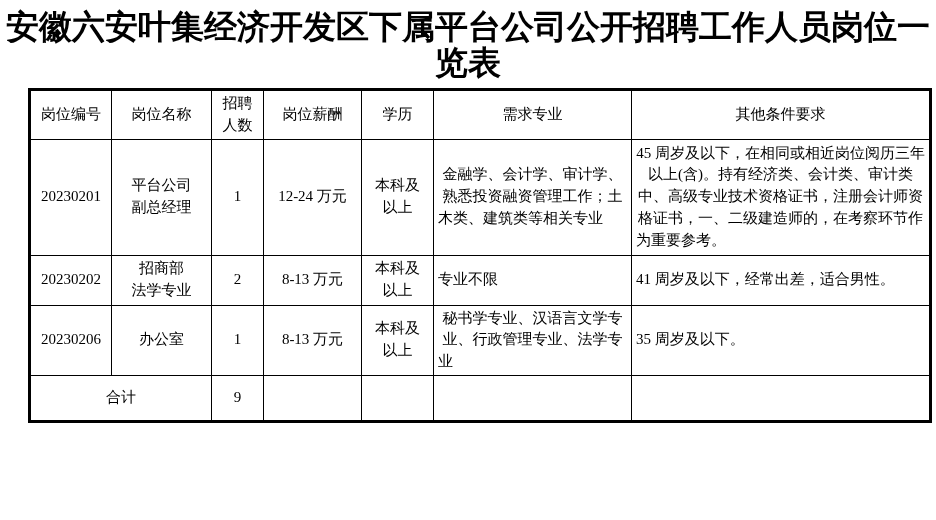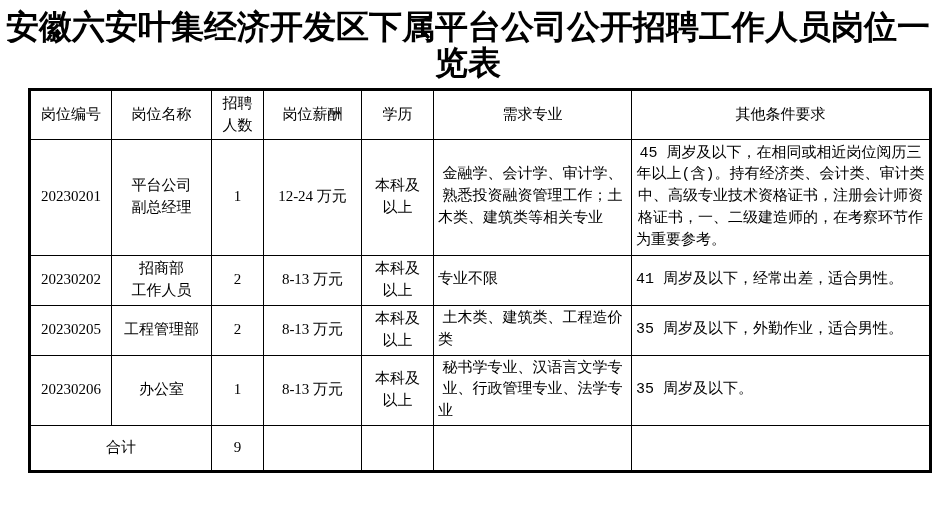--- a/index.html
+++ b/index.html
@@ -59,21 +59,20 @@
 
   tr.header-row     { height: 45px; margin-top: 45px; }
   tr.row-tall       { height: 116px; }
   tr.row-normal     { height: 50px; }
   tr.total-row      { height: 46px; }
 
   td.cell-left {
     text-align: justify;
     text-align-last: left;
     padding: 4px 7px 4px 9px;
-    font-family: Liberation Mono, monospace;
   }
   .preline { white-space: pre-line; }
 </style>
 </head>
 <body>
 
 <div class="page">
 
   <h1 class="doc-title">安徽六安叶集经济开发区下属平台公司公开招聘工作人员岗位一览表</h1>
 
@@ -108,41 +107,31 @@
         <td>12-24 万元</td>
         <td class="preline">本科及
 以上</td>
         <td class="cell-left">金融学、会计学、审计学、熟悉投资融资管理工作；土木类、建筑类等相关专业</td>
         <td class="cell-left">45 周岁及以下，在相同或相近岗位阅历三年以上(含)。持有经济类、会计类、审计类中、高级专业技术资格证书，注册会计师资格证书，一、二级建造师的，在考察环节作为重要参考。</td>
       </tr>
 
       <tr class="row-normal">
         <td>20230202</td>
         <td class="preline">招商部
-工作人员</td>
+法学专业</td>
         <td>2</td>
         <td>8-13 万元</td>
         <td class="preline">本科及
 以上</td>
         <td class="cell-left">专业不限</td>
         <td class="cell-left">41 周岁及以下，经常出差，适合男性。</td>
       </tr>
 
 
 
-      <tr class="row-normal">
-        <td>20230205</td>
-        <td class="preline">工程管理部</td>
-        <td>2</td>
-        <td>8-13 万元</td>
-        <td class="preline">本科及
-以上</td>
-        <td class="cell-left">土木类、建筑类、工程造价类</td>
-        <td class="cell-left">35 周岁及以下，外勤作业，适合男性。</td>
-      </tr>
 
       <tr class="row-normal">
         <td>20230206</td>
         <td class="preline">办公室</td>
         <td>1</td>
         <td>8-13 万元</td>
         <td class="preline">本科及
 以上</td>
         <td class="cell-left">秘书学专业、汉语言文学专业、行政管理专业、法学专业</td>
         <td class="cell-left">35 周岁及以下。</td>

